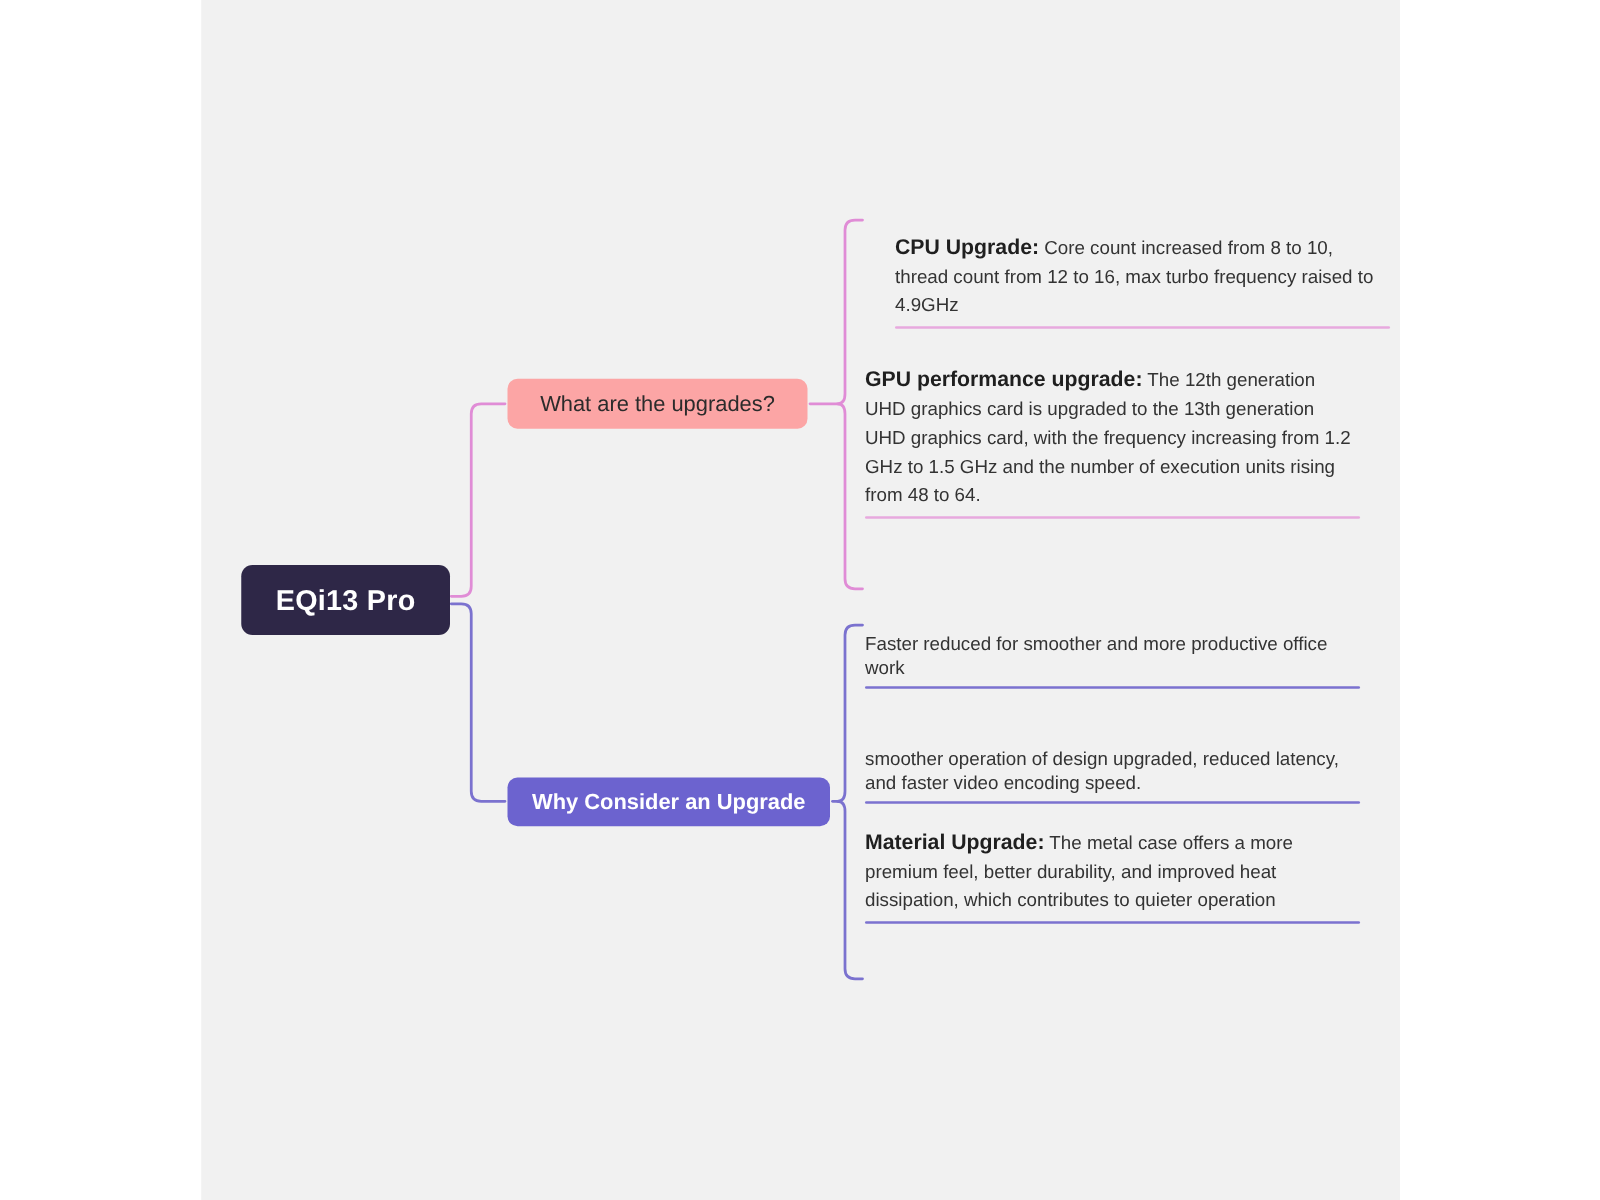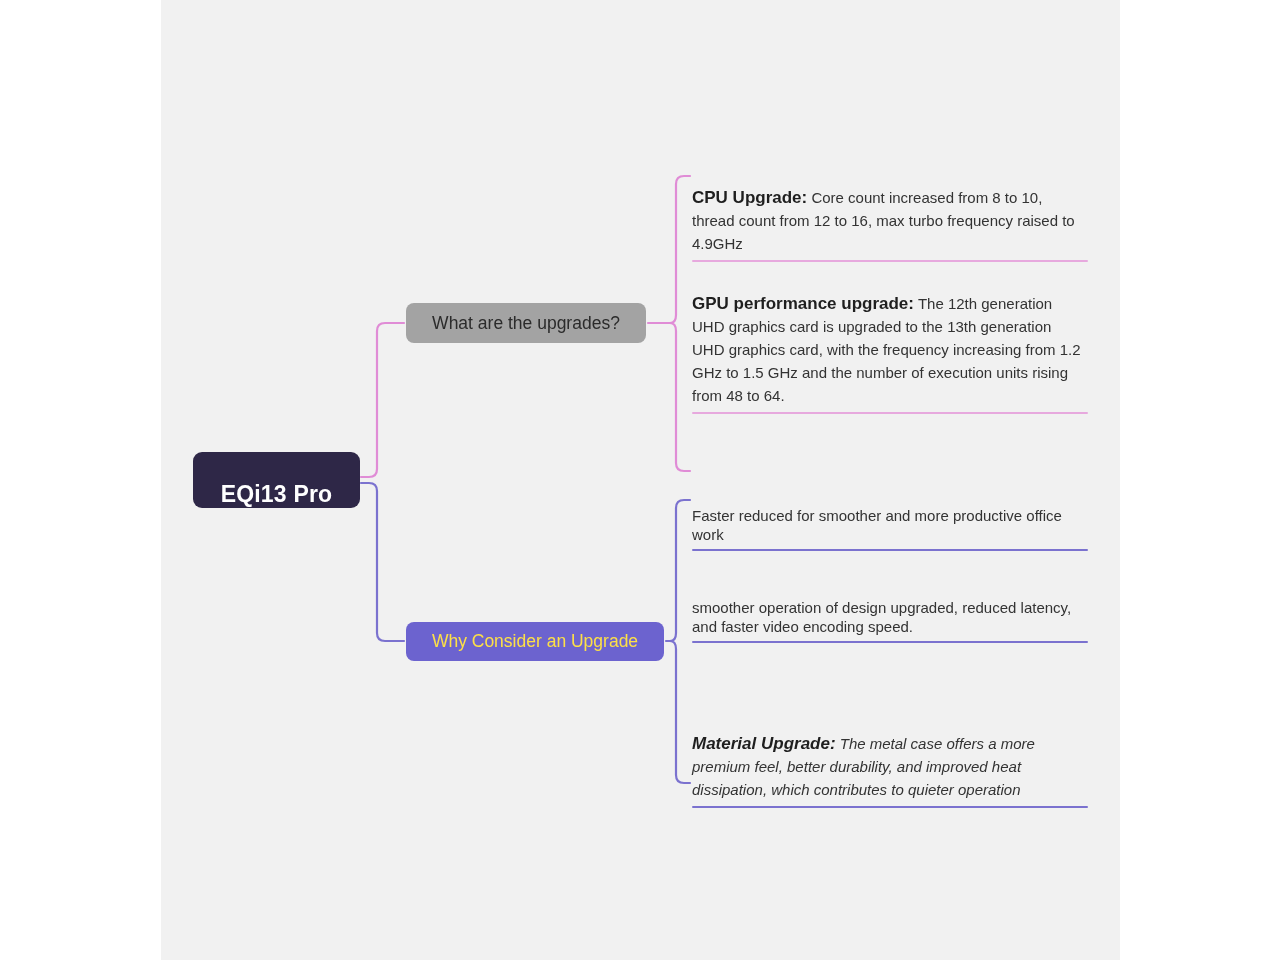--- a/index.html
+++ b/index.html
@@ -43,21 +43,21 @@
   
   .root-node {
     position: absolute;
     left: 193px;
     top: 452px;
     width: 167px;
     height: 56px;
     background: #2e2747;
     border-radius: 9px;
     display: flex;
-    align-items: flex-end;
+    align-items: center;
     justify-content: center;
     box-sizing: border-box;
   }
   .root-node .label {
     color: #ffffff;
     font-size: 23px;
     font-weight: bold;
     letter-spacing: 0.2px;
     white-space: nowrap;
   }
@@ -74,32 +74,32 @@
   }
   .branch-node .label {
     font-size: 17.5px;
     white-space: nowrap;
   }
   #branch-upgrades {
     left: 406px;
     top: 303px;
     width: 240px;
     height: 40px;
-    background: #a3a3a3;
+    background: #fca5a5;
   }
   #branch-upgrades .label { color: #2b2b2b; }
 
   #branch-why {
     left: 406px;
     top: 622px;
     width: 258px;
     height: 39px;
     background: #6c63cf;
   }
-  #branch-why .label { color: #fde047; }
+  #branch-why .label { color: #ffffff; font-weight: bold; }
 
   
   .leaf {
     position: absolute;
     left: 692px;
     box-sizing: border-box;
   }
   .leaf .text {
     font-size: 15px;
     line-height: 23px;
@@ -116,26 +116,26 @@
     border-radius: 1px;
   }
   .leaf.pink .rule { background: #e7a9de; }
   .leaf.purple .rule { background: #7b72cf; }
 
   
   .leaf.stacked .text .head { display: block; line-height: 26px; }
   .leaf.stacked .text .body { display: block; line-height: 19px; }
 
   
-  #leaf-p1 { top: 186px; width: 396px; }
+  #leaf-p1 { top: 186px; width: 396px; margin-left: 24px; }
   #leaf-p2 { top: 292px; width: 396px; }
   #leaf-p3 { top: 440px; width: 368px; }
   #leaf-u1 { top: 506px; width: 396px; }
   #leaf-u2 { top: 598px; width: 396px; }
-  #leaf-u3 { top: 732px; width: 396px; font-style: italic; }
+  #leaf-u3 { top: 662px; width: 396px; }
 </style>
 </head>
 <body>
 
 <div id="canvas"></div>
 
 <div id="stage">
 
   <svg id="connector-layer" width="1280" height="960" viewBox="0 0 1280 960" fill="none">
 

